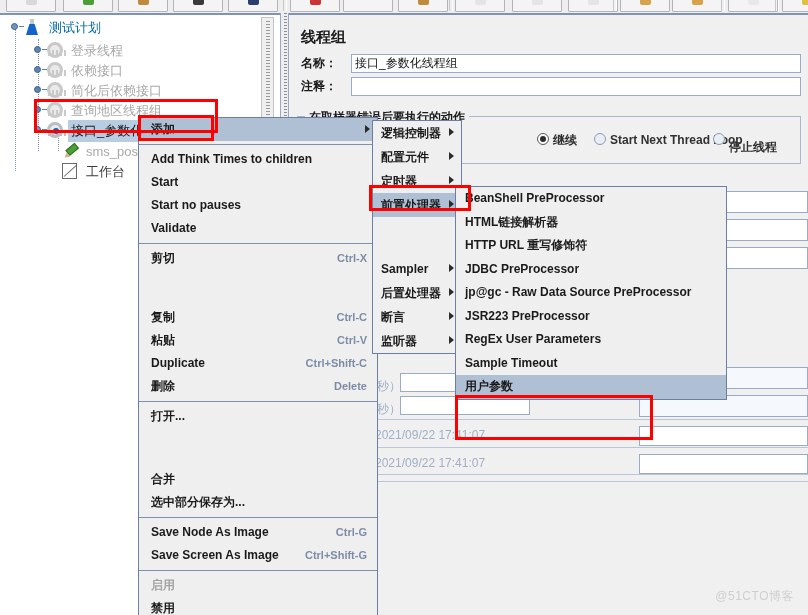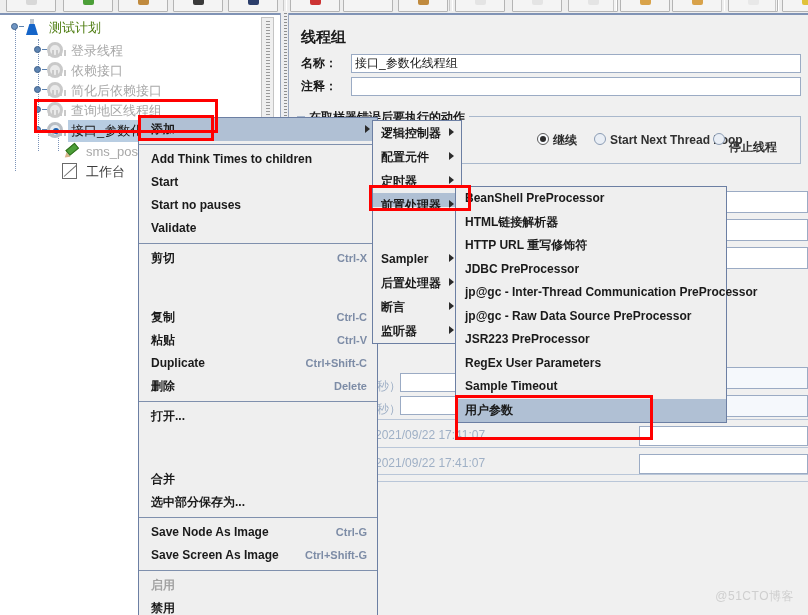--- a/index.html
+++ b/index.html
@@ -26,21 +26,21 @@
   #tree-scroll .dots{position:absolute;left:4px;top:3px;width:4px;height:104px;
      background-image:repeating-linear-gradient(to bottom,#9a9a9a 0px,#9a9a9a 1px,transparent 1px,transparent 3px);}
   #divider{position:absolute;left:280px;top:13px;width:9px;height:602px;background:#edeef0;border-left:1px solid #9aa7be;border-right:1px solid #9aa7be;box-sizing:border-box;}
   #divider .grip{position:absolute;left:3px;top:0px;width:3px;height:602px;
      background-image:repeating-linear-gradient(to bottom,#8e8e8e 0px,#8e8e8e 1px,transparent 1px,transparent 3px);}
   #right-panel{position:absolute;left:289px;top:13px;width:519px;height:602px;background:#f0f0f0;border-top:2px solid #8093b5;box-sizing:border-box;}
 
   
   .tnode{position:absolute;height:20px;line-height:20px;white-space:nowrap;}
   .tlabel{font-size:13px;color:#3c3c3c;padding:1px 3px;}
-  .tlabel.root{color:#4d7c0f;}
+  .tlabel.root{color:#0369a1;}
   .tlabel.sel{background:#b8cde2;color:#1a1a1a;}
   .tlabel.dim{color:#a8a8a8;}
   .tline-v{position:absolute;border-left:1px dotted #7d94b8;}
   .thandle{position:absolute;width:7px;height:7px;border-radius:50%;background:#5d83b1;border:1px solid #41628c;box-sizing:border-box;}
   .thandle.open{background:#6f95c3;}
   .tstem{position:absolute;width:5px;height:1px;background:#5d83b1;}
 
   .ico{position:absolute;width:16px;height:16px;}
   .gear{border-radius:50%;border:3px solid #c9c9c9;box-sizing:border-box;background:#eaeaea;}
   .gear.on{border-color:#b9bec4;background:#e8edf2;}
@@ -290,33 +290,32 @@
     <div class="mi" style="height: 23px; line-height: 23px;"><span>禁用</span></div>
     <div class="mi" style="height: 23px; line-height: 23px;"><span>Toggle</span><span class="acc">Ctrl-T</span></div>
     <div class="msep"></div>
     <div class="mi" style="height: 23px; line-height: 23px;"><span>帮助</span></div>
   </div>
 
 <div class="menu" id="menu2">
     <div class="mi" style="height: 24px; line-height: 24px;"><span>逻辑控制器</span><span class="arr"></span></div>
     <div class="mi" style="height: 24px; line-height: 24px;"><span>配置元件</span><span class="arr"></span></div>
     <div class="mi" style="height: 24px; line-height: 24px;"><span>定时器</span><span class="arr"></span></div>
-    <div class="mi hl" style="height: 14px; line-height: 24px;"><span>前置处理器</span><span class="arr"></span></div>
+    <div class="mi hl" style="height: 24px; line-height: 24px;"><span>前置处理器</span><span class="arr"></span></div>
     <div class="mi" style="height: 24px; line-height: 24px; margin-top: 40px;"><span>Sampler</span><span class="arr"></span></div>
     <div class="mi" style="height: 24px; line-height: 24px;"><span>后置处理器</span><span class="arr"></span></div>
     <div class="mi" style="height: 24px; line-height: 24px;"><span>断言</span><span class="arr"></span></div>
     <div class="mi" style="height: 24px; line-height: 24px;"><span>监听器</span><span class="arr"></span></div>
   </div>
 
 <div class="menu" id="menu3">
     <div class="mi" style="height: 23.5px; line-height: 23.5px;"><span>BeanShell PreProcessor</span></div>
     <div class="mi" style="height: 23.5px; line-height: 23.5px;"><span>HTML链接解析器</span></div>
     <div class="mi" style="height: 23.5px; line-height: 23.5px;"><span>HTTP URL 重写修饰符</span></div>
     <div class="mi" style="height: 23.5px; line-height: 23.5px;"><span>JDBC PreProcessor</span></div>
-    <div class="mi" style="height: 23.5px; line-height: 23.5px;"><span>jp@gc - Inter-Thread Communication PreProcessor</span></div>
     <div class="mi" style="height: 23.5px; line-height: 23.5px;"><span>jp@gc - Raw Data Source PreProcessor</span></div>
     <div class="mi" style="height: 23.5px; line-height: 23.5px;"><span>JSR223 PreProcessor</span></div>
     <div class="mi" style="height: 23.5px; line-height: 23.5px;"><span>RegEx User Parameters</span></div>
     <div class="mi" style="height: 23.5px; line-height: 23.5px;"><span>Sample Timeout</span></div>
     <div class="mi hl" style="height: 23.5px; line-height: 23.5px;"><span>用户参数</span></div>
   </div>
 
 <div class="redbox" style="left:34px;top:99px;width:184px;height:34px;"></div>
 <div class="redbox" style="left:138px;top:115px;width:76px;height:26px;"></div>
 <div class="redbox" style="left:369px;top:185px;width:102px;height:26px;"></div>

